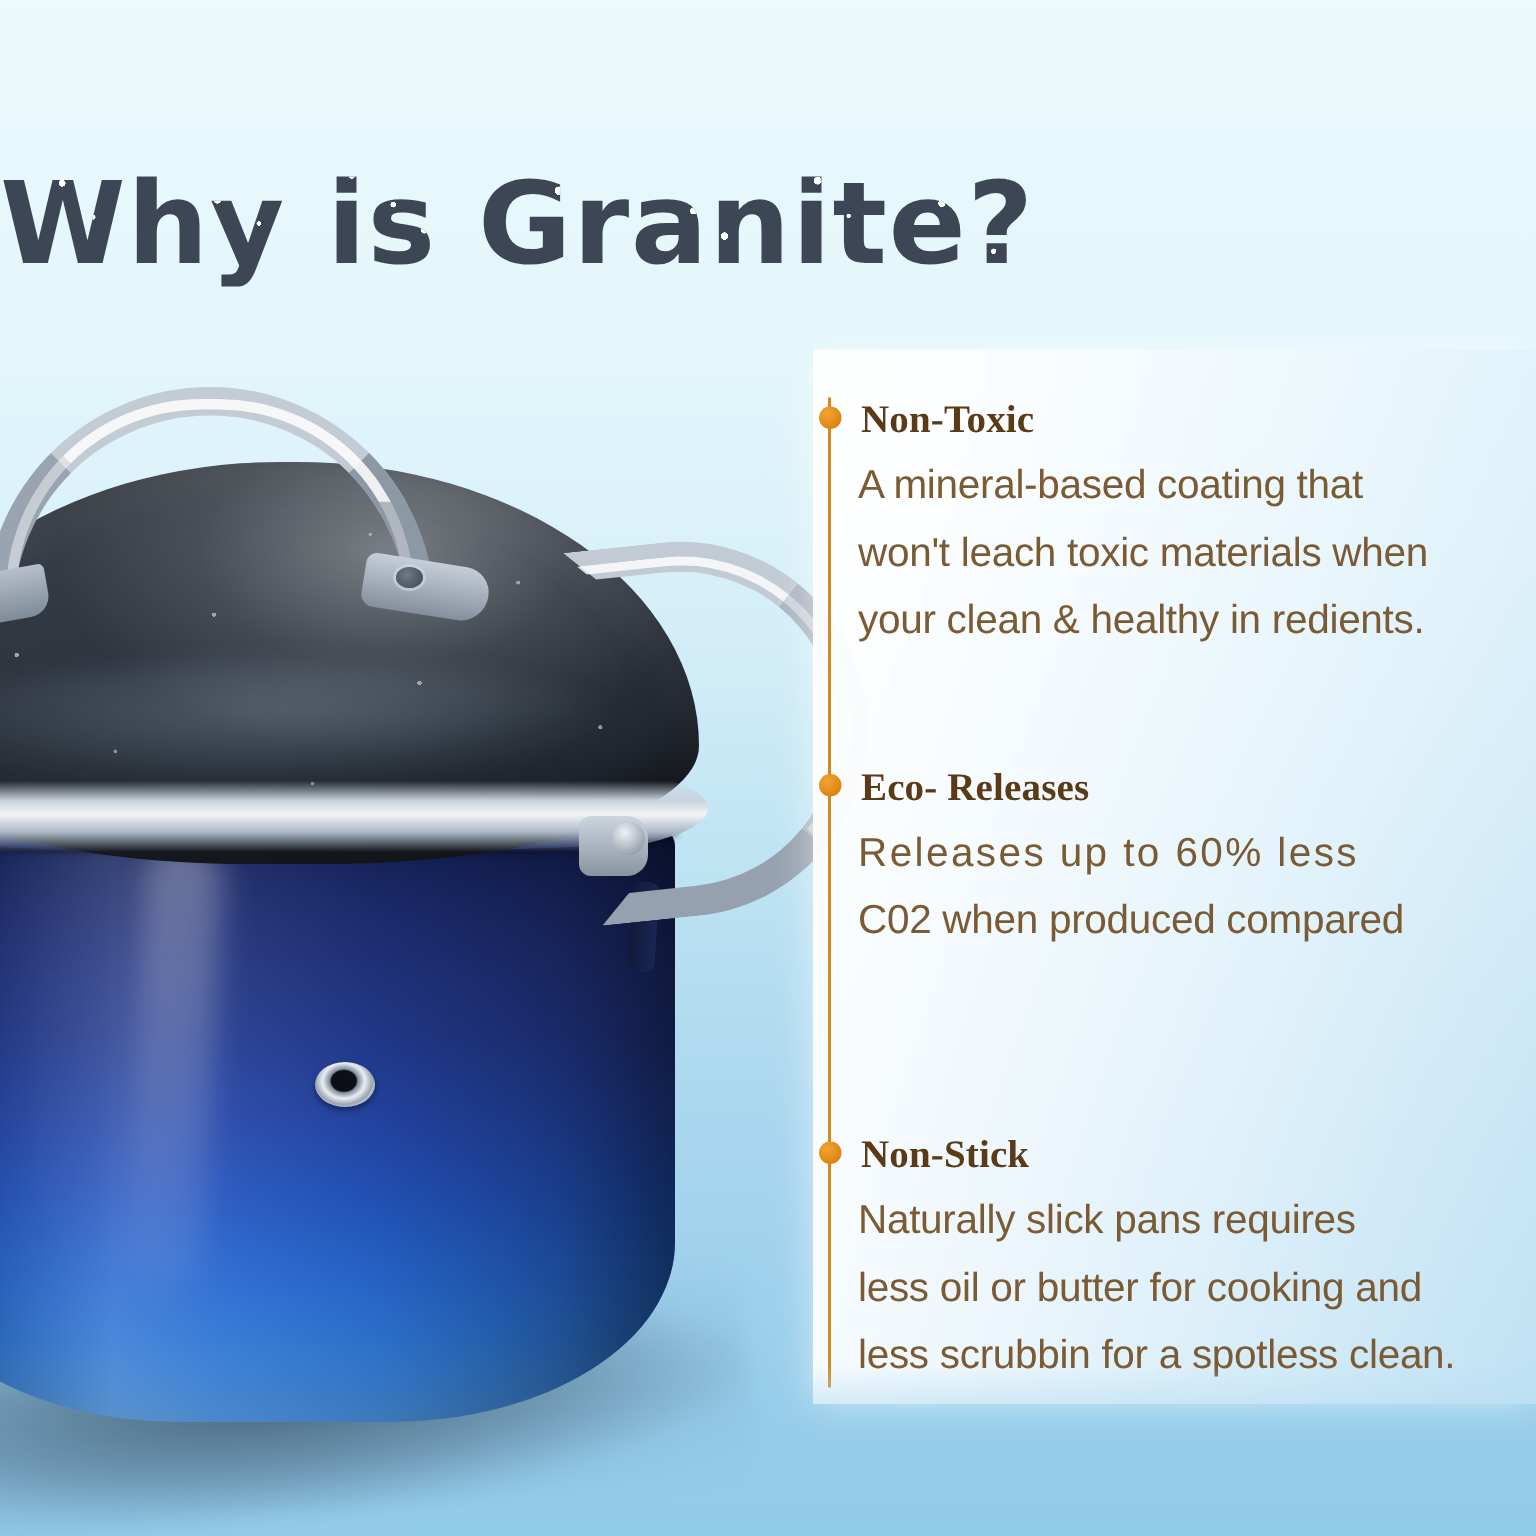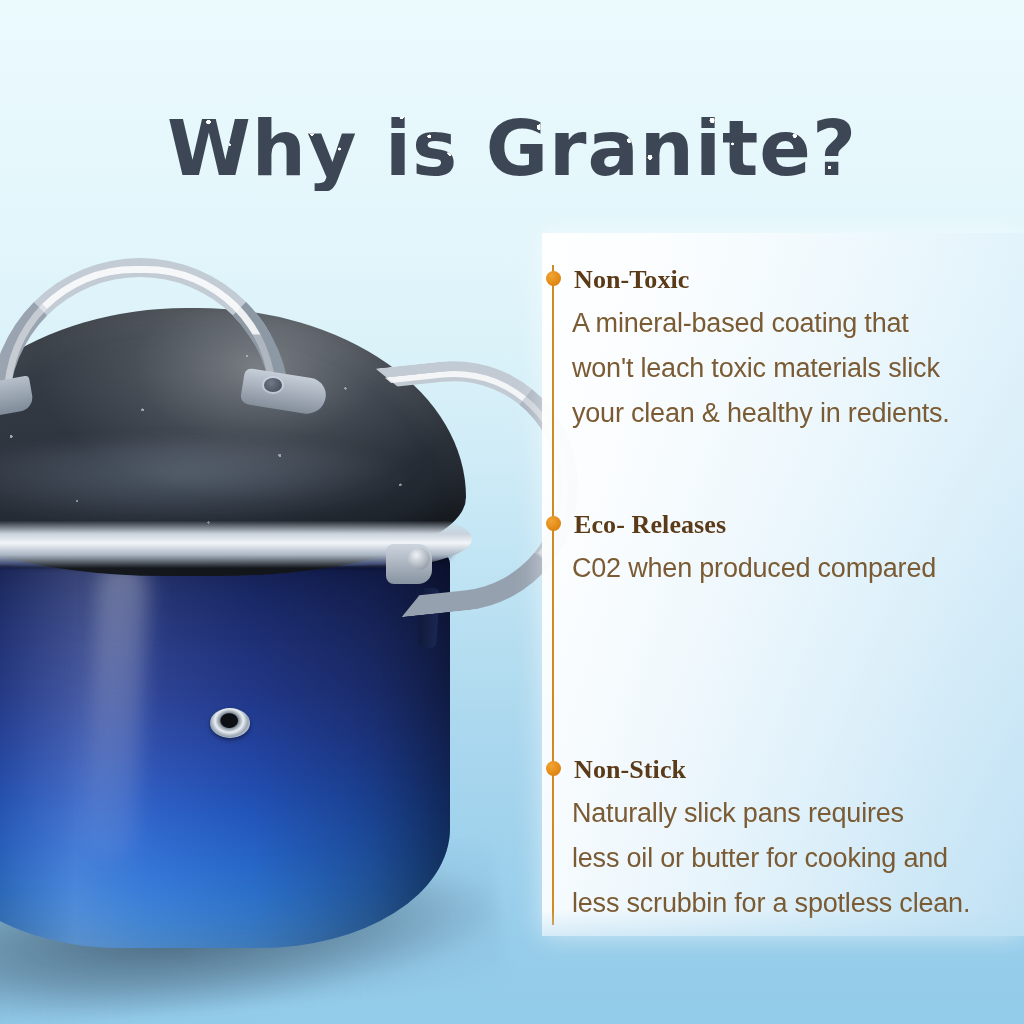--- a/index.html
+++ b/index.html
@@ -12,21 +12,21 @@
     position:relative;width:1024px;height:1024px;overflow:hidden;
     background:linear-gradient(180deg,
        #EBFAFD 0%, #E7F8FC 12%, #E2F6FB 24%,
        #DBF2F9 34%, #D0ECF7 44%, #C2E5F4 54%,
        #B4DDF0 64%, #A8D6EE 74%, #9ED1EC 84%,
        #96CDEA 92%, #92CBE9 100%);
   }
 
   
   #title-wrap{
-    position:absolute;left:0;top:56px;width:1024px;text-align:center;
+    position:absolute;left:0;top:56px;width:1024px;text-align:left;
     pointer-events:none;
   }
   #title{
     display:inline-block;
     font-family:"DejaVu Sans","Liberation Sans",sans-serif;
     font-weight:bold;
     font-size:76px;
     line-height:84px;
     letter-spacing:1px;
     color:#3c4654;
@@ -303,29 +303,30 @@
   <div id="info-panel">
     <div class="timeline-axis"></div>
 
     <div class="feature-list">
 
       <div class="feature" style="top:32px">
         <span class="dot"></span>
         <div class="f-head">Non-Toxic</div>
         <div class="f-body">
           <span class="f-line">A mineral-based coating that</span>
-          <span class="f-line">won't leach toxic materials slick</span>
+          <span class="f-line">won't leach toxic materials when</span>
           <span class="f-line">your clean &amp; healthy in redients.</span>
         </div>
       </div>
 
       <div class="feature" style="top:277px">
         <span class="dot"></span>
         <div class="f-head">Eco- Releases</div>
         <div class="f-body spaced">
+          <span class="f-line">Releases up to 60% less</span>
           <span class="f-line" style="letter-spacing:-.2px">C02 when produced compared</span>
         </div>
       </div>
 
       <div class="feature" style="top:522px">
         <span class="dot"></span>
         <div class="f-head">Non-Stick</div>
         <div class="f-body">
           <span class="f-line">Naturally slick pans requires</span>
           <span class="f-line">less oil or butter for cooking and</span>

